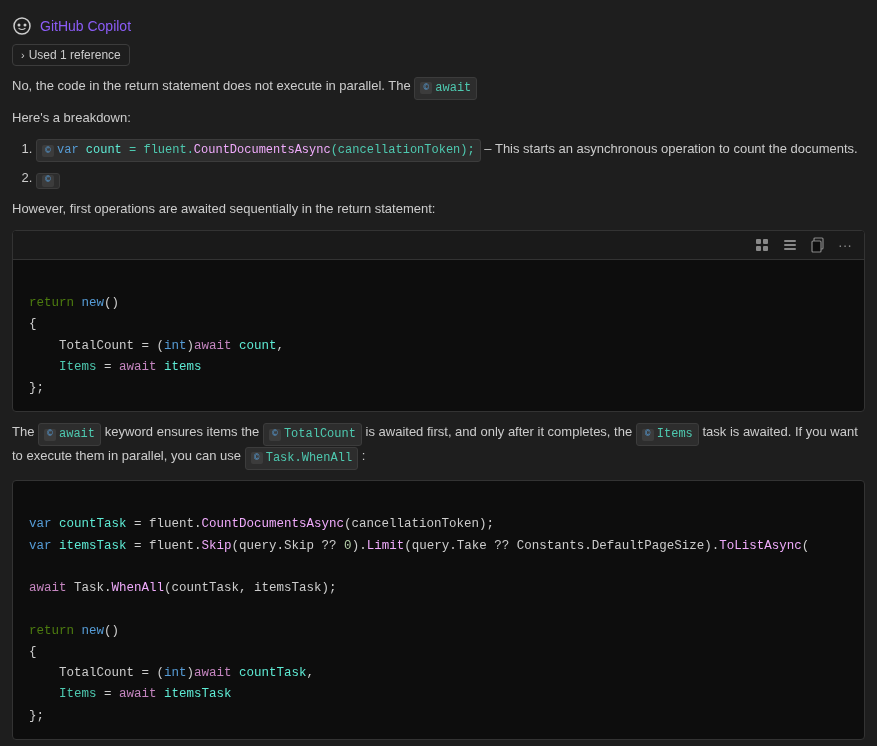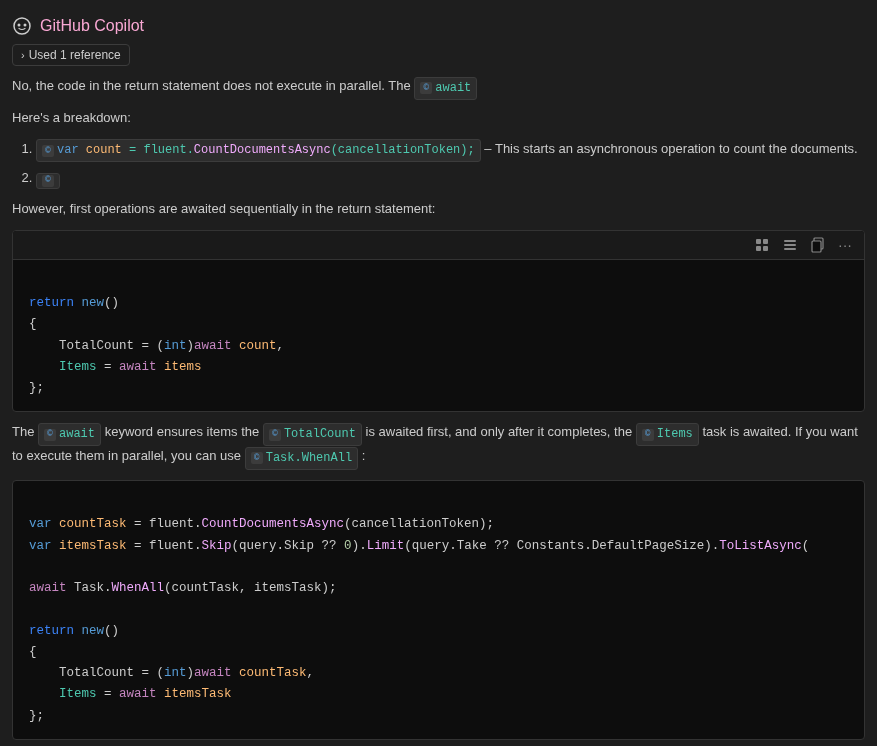--- a/index.html
+++ b/index.html
@@ -13,22 +13,22 @@
       overflow-x: hidden;
     }
     .container {
       padding: 8px 12px 12px 12px;
     }
     .header {
       display: flex;
       align-items: center;
       gap: 8px;
       padding: 8px 0;
-      color: #f9a8d4;
-      font-size: 16px;
+      color: #8b5cf6;
+      font-size: 14px;
       font-weight: 500;
     }
     .copilot-icon {
       width: 20px;
       height: 20px;
       display: inline-flex;
       align-items: center;
       justify-content: center;
     }
     .reference-btn {
@@ -113,23 +113,23 @@
       justify-content: center;
     }
     .code-content {
       padding: 12px 16px;
       font-family: 'Consolas', 'Courier New', monospace;
       font-size: 12.5px;
       line-height: 1.7;
       overflow-x: auto;
       white-space: pre;
     }
-    .kw { color: #3b82f6; text-align: center; }
+    .kw { color: #4d7c0f; text-align: center; }
     .kw2 { color: #569cd6; }
-    .var { color: #fdba74; margin-top: 14px; }
+    .var { color: #5eead4; margin-top: 14px; }
     .fn { color: #f0abfc; }
     .prop { color: #4ec9b0; }
     .num { color: #b5cea8; }
     .await-kw { color: #c586c0; }
     code {
       font-family: 'Consolas', 'Courier New', monospace;
       font-size: 12px;
     }
   </style>
 </head>

